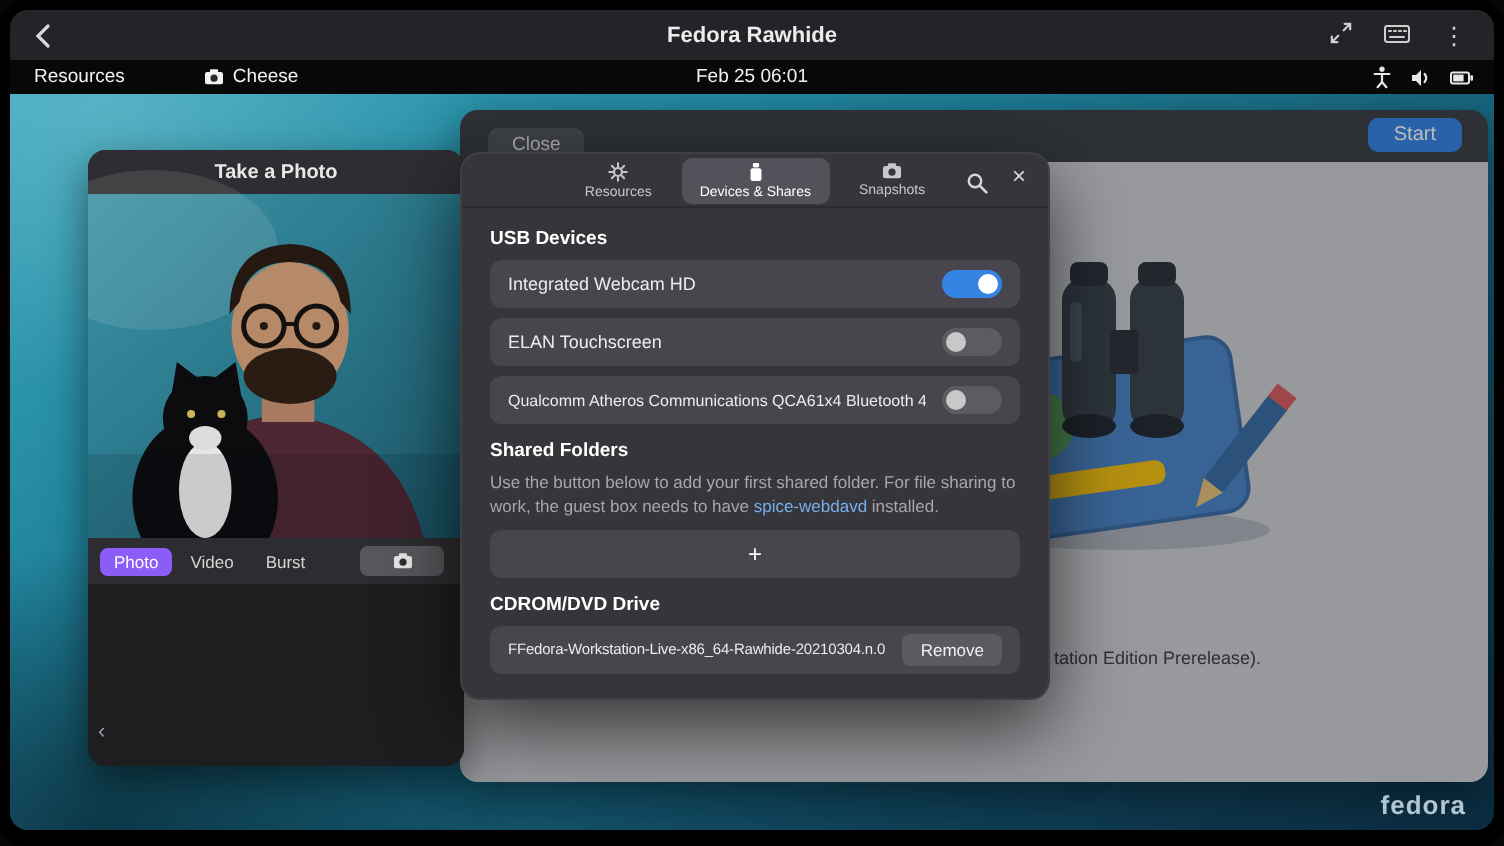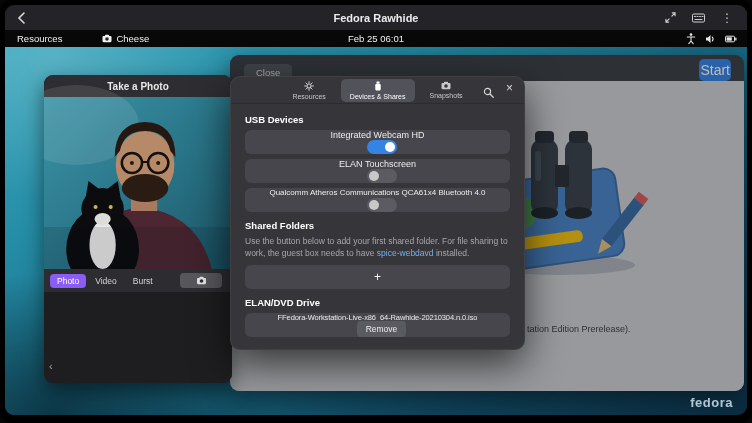--- a/index.html
+++ b/index.html
@@ -27,21 +27,21 @@
   .reef{position:absolute;left:0;bottom:0;width:260px;height:140px;background:radial-gradient(ellipse at 18% 100%,rgba(4,22,32,.6),transparent 72%);}
   .watermark{position:absolute;right:14px;bottom:5px;font-size:13px;font-weight:700;color:rgba(220,236,248,.8);letter-spacing:.5px;}
 
   
   .wizard{position:absolute;left:225px;top:8px;width:514px;height:336px;border-radius:9px;overflow:hidden;box-shadow:0 8px 24px rgba(0,0,0,.45);}
   .wizard-header{position:absolute;top:0;left:0;right:0;height:26px;background:#3b3f45;display:flex;align-items:flex-end;}
   .close-button{margin-left:14px;background:#53575d;color:#e4e4e4;font-size:9.5px;padding:3px 12px;border-radius:5px;cursor:pointer;}
   .page-dots{position:absolute;left:50%;transform:translateX(-50%);display:flex;gap:6px;}
   .dot{width:5px;height:5px;border-radius:50%;background:#8a8d92;}
   .dot.active{background:#f2f2f2;}
-  .start-button{position:absolute;right:13px;top:4px;background:#3584e4;color:#fff;font-size:14px;padding:3px 1px;border-radius:5px;cursor:pointer;}
+  .start-button{position:absolute;right:13px;top:4px;background:#3584e4;color:#fff;font-size:10px;padding:3px 13px;border-radius:5px;cursor:pointer;}
   .wizard-body{position:absolute;top:26px;left:0;right:0;bottom:0;background:#cdd0d3;}
   .tour-illustration{position:absolute;left:235px;top:36px;}
   .welcome-caption{position:absolute;left:297px;top:243px;font-size:9px;color:#3e4045;}
   .wizard-scrim{position:absolute;inset:0;background:rgba(10,12,16,.28);}
 
   
   .cheese{position:absolute;left:39px;top:28px;width:188px;height:308px;border-radius:9px;overflow:hidden;background:#262626;box-shadow:0 8px 20px rgba(0,0,0,.5);}
   .cheese-titlebar{height:22px;background:#2e2e32;display:flex;align-items:center;justify-content:center;font-size:10px;font-weight:700;color:#e8e8e8;border-bottom:1px solid #1e1e1e;}
   .webcam{position:absolute;top:22px;left:0;right:0;height:172px;}
   .webcam svg{display:block;}
@@ -55,21 +55,21 @@
   
   .dialog{position:absolute;left:225px;top:29px;width:295px;height:274px;background:#36363a;border-radius:10px;
     box-shadow:0 14px 38px rgba(0,0,0,.65);border:1px solid rgba(255,255,255,.05);box-sizing:border-box;overflow:hidden;}
   .dialog-tabbar{height:26px;position:relative;display:flex;align-items:center;justify-content:center;gap:6px;border-bottom:1px solid #2c2c30;}
   .dtab{display:flex;flex-direction:column;align-items:center;justify-content:center;gap:2px;font-size:7px;color:#c8c8cc;padding:2px 9px;border-radius:5px;line-height:1;cursor:pointer;}
   .dtab.selected{background:#52525a;color:#fff;}
   .dlg-search{position:absolute;right:30px;top:7px;color:#d5d5d5;cursor:pointer;}
   .dlg-close{position:absolute;right:11px;top:5px;color:#d8d8d8;font-size:12px;line-height:1;cursor:pointer;}
   .dialog-content{padding:2px 14px 0;}
   .sec-title{font-size:9.5px;font-weight:700;color:#fff;margin:8px 0 5px;}
-  .drow{display:flex;align-items:center;height:24px;padding:0 9px;background:#46464c;border-radius:6px;margin-bottom:5px;font-size:9px;color:#ededed;flex-direction:column;}
+  .drow{display:flex;align-items:center;height:24px;padding:0 9px;background:#46464c;border-radius:6px;margin-bottom:5px;font-size:9px;color:#ededed;}
   .drow .row-label{flex:1;white-space:nowrap;overflow:hidden;}
   .drow .row-label.small{font-size:8px;}
   .switch{width:30px;height:14px;border-radius:8px;background:#5b5b61;position:relative;flex:none;margin-left:8px;cursor:pointer;}
   .switch .knob{position:absolute;top:2px;left:2px;width:10px;height:10px;border-radius:50%;background:#c8c8c8;}
   .switch.on{background:#3584e4;}
   .switch.on .knob{left:auto;right:2px;background:#fff;}
   .desc{font-size:8.5px;color:#a6a6ac;line-height:1.4;margin:1px 0 5px;}
   .link{color:#78aeed;cursor:pointer;}
   .add-row{justify-content:center;color:#fff;font-size:12px;cursor:pointer;}
   .iso-name{font-size:7.5px;letter-spacing:-.1px;color:#ececec;flex:1;white-space:nowrap;overflow:hidden;}
@@ -286,21 +286,21 @@
                 <span class="knob"></span>
               </span>
           </div>
 
           <div class="sec-title">Shared Folders</div>
           <div class="desc"><span>Use the button below to add your first shared folder. For file sharing to work, the guest box needs to have </span><span class="link">spice-webdavd</span><span> installed.</span></div>
           <div class="drow add-row">
             <span>+</span>
           </div>
 
-          <div class="sec-title">ELAN/DVD Drive</div>
+          <div class="sec-title">CDROM/DVD Drive</div>
           <div class="drow">
             <span class="iso-name">FFedora-Workstation-Live-x86_64-Rawhide-20210304.n.0.iso</span>
             <span class="remove-btn">Remove</span>
           </div>
         </div>
       </div>
 
       <div class="watermark">fedora</div>
     </div>
 

